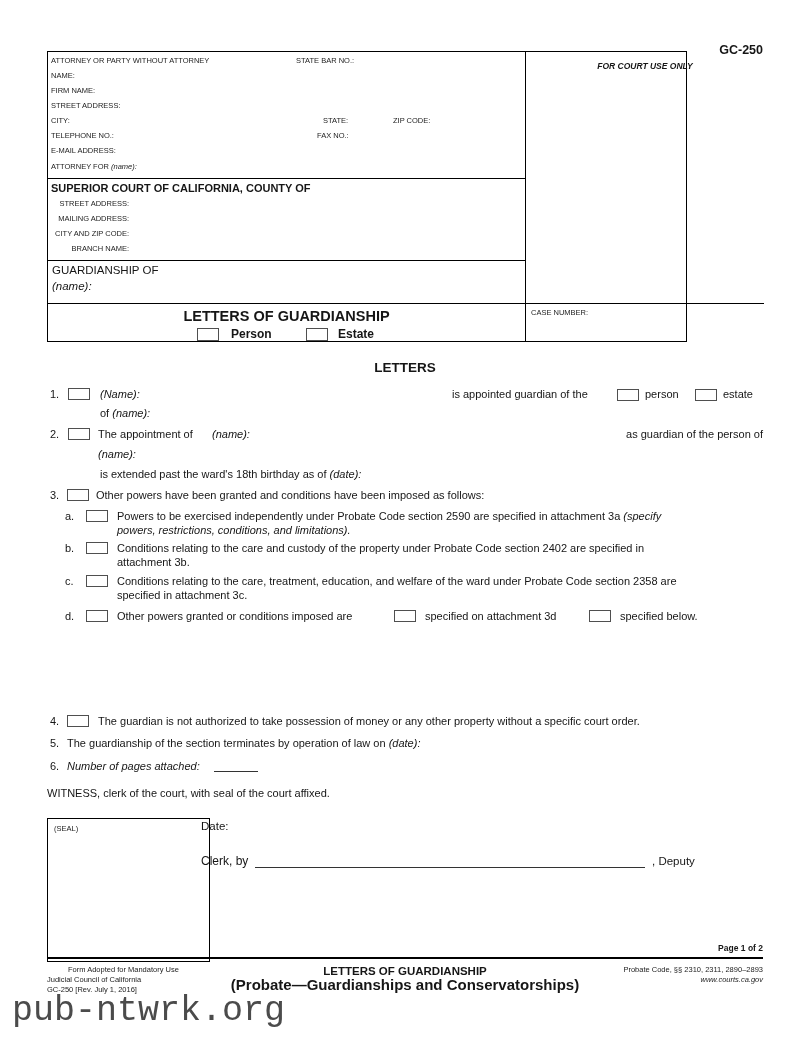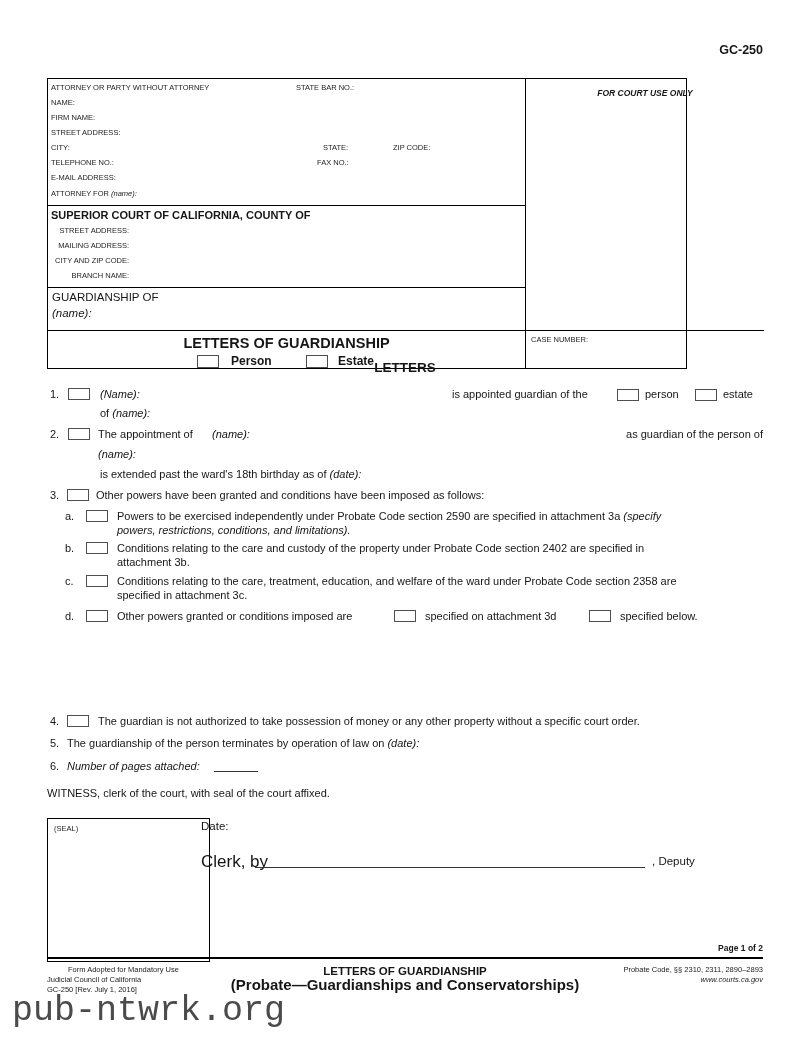--- a/index.html
+++ b/index.html
@@ -12,21 +12,21 @@
   .t   { font-size:11px; line-height:13px; white-space:nowrap; }
   .t2  { font-size:11.5px; line-height:14px; white-space:nowrap; }
   .lbl { font-size:7.5px; line-height:9px; white-space:nowrap; color:#1c1c1c; }
   .b   { font-weight:bold; }
   .i   { font-style:italic; }
   .cb  { position:absolute; width:22px; height:12px; border:1px solid #4f4f4f; background:#fff; }
   .fill{ position:absolute; border-bottom:1px solid #333; }
   .ralign { text-align:right; }
 
   
-  #hdr { left:47px; top:78px; width:640px; height:291px; border:1.5px solid #000; }
+  #hdr { left:47px; top:51px; width:640px; height:291px; border:1.5px solid #000; }
   #hdr-left  { position:absolute; left:0; top:0; width:478px; height:100%; border-right:1.5px solid #000; }
   #box-attorney { position:absolute; left:0; top:0; width:100%; height:127px; border-bottom:1.5px solid #000; }
   #box-court    { position:absolute; left:0; top:127px; width:100%; height:82px; border-bottom:1.5px solid #000; }
   #box-guard    { position:absolute; left:0; top:209px; width:100%; height:43px; border-bottom:1.5px solid #000; }
   #box-title    { position:absolute; left:0; top:252px; width:100%; height:39px; }
   #hdr-right { position:absolute; left:478px; top:0; width:238px; height:100%; }
   #box-courtuse { position:absolute; left:0; top:0; width:100%; height:252px; border-bottom:1.5px solid #000; }
   #box-case     { position:absolute; left:0; top:252px; width:100%; height:39px; }
 
   #seal-box { left:47px; top:818px; width:163px; height:144px; border:1.5px solid #000; }
@@ -146,34 +146,34 @@
 <span class="abs t" style="left:425px; top:610px;">specified on attachment 3d</span>
 <span class="cb" style="left:589px; top:610px;"></span>
 <span class="abs t" style="left:620px; top:610px;">specified below.</span>
 
 <span class="abs t" style="left:50px; top:715px;">4.</span>
 <span class="cb" style="left:67px; top:715px;"></span>
 <span class="abs t" style="left:98px; top:715px;">The guardian is not authorized to take possession of money or any other property without a specific court order.</span>
 
 <span class="abs t" style="left:50px; top:737px;">5.</span>
 <div class="abs t" style="left:67px; top:737px;">
-  <span>The guardianship of the person terminates by operation of law on </span><span class="i">(date):</span>
+  <span>The guardianship of the section terminates by operation of law on </span><span class="i">(date):</span>
 </div>
 
 <span class="abs t" style="left:50px; top:760px;">6.</span>
 <span class="abs t" style="left:67px; top:760px;font-style:italic;">Number of pages attached:</span>
 <span class="fill" style="left:214px; top:760px; width:44px; height:12px;"></span>
 
 <div class="abs t" style="left:47px; top:787px;">WITNESS, clerk of the court, with seal of the court affixed.</div>
 
 <div id="seal-box" class="abs">
   <span class="abs lbl" style="left:6px; top:5px;">(SEAL)</span>
 </div>
 <span class="abs t" style="left:201px; top:820px; font-size:11.5px;">Date:</span>
-<span class="abs t" style="left:201px; top:855px; font-size:17px;">Clerk, by</span>
+<span class="abs t" style="left:201px; top:855px; font-size:12px;">Clerk, by</span>
 <span class="fill" style="left:255px; top:855px; width:390px; height:13px;"></span>
 <span class="abs t" style="left:652px; top:855px; font-size:11.5px;">, Deputy</span>
 
 <div class="abs b" style="right:47px; top:943px; font-size:8.5px;">Page 1 of 2</div>
 <div id="footer-rule" class="abs"></div>
 
 <div class="abs" style="left:47px; top:965px;">
   <div class="lbl" style="line-height:10px;padding-left:21px;">Form Adopted for Mandatory Use</div>
   <div class="lbl" style="line-height:10px;">Judicial Council of California</div>
   <div class="lbl" style="line-height:10px;">GC-250 [Rev. July 1, 2016]</div>

